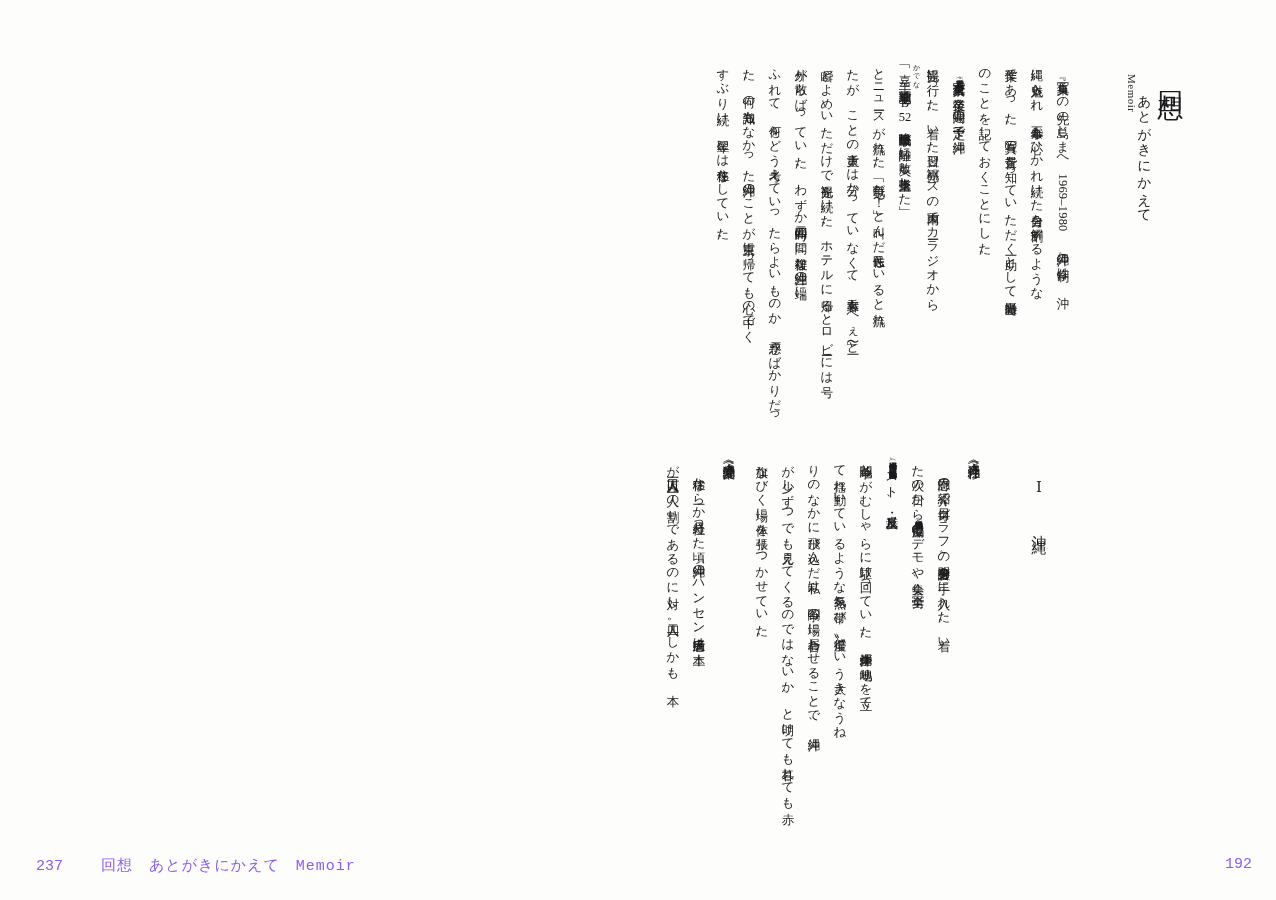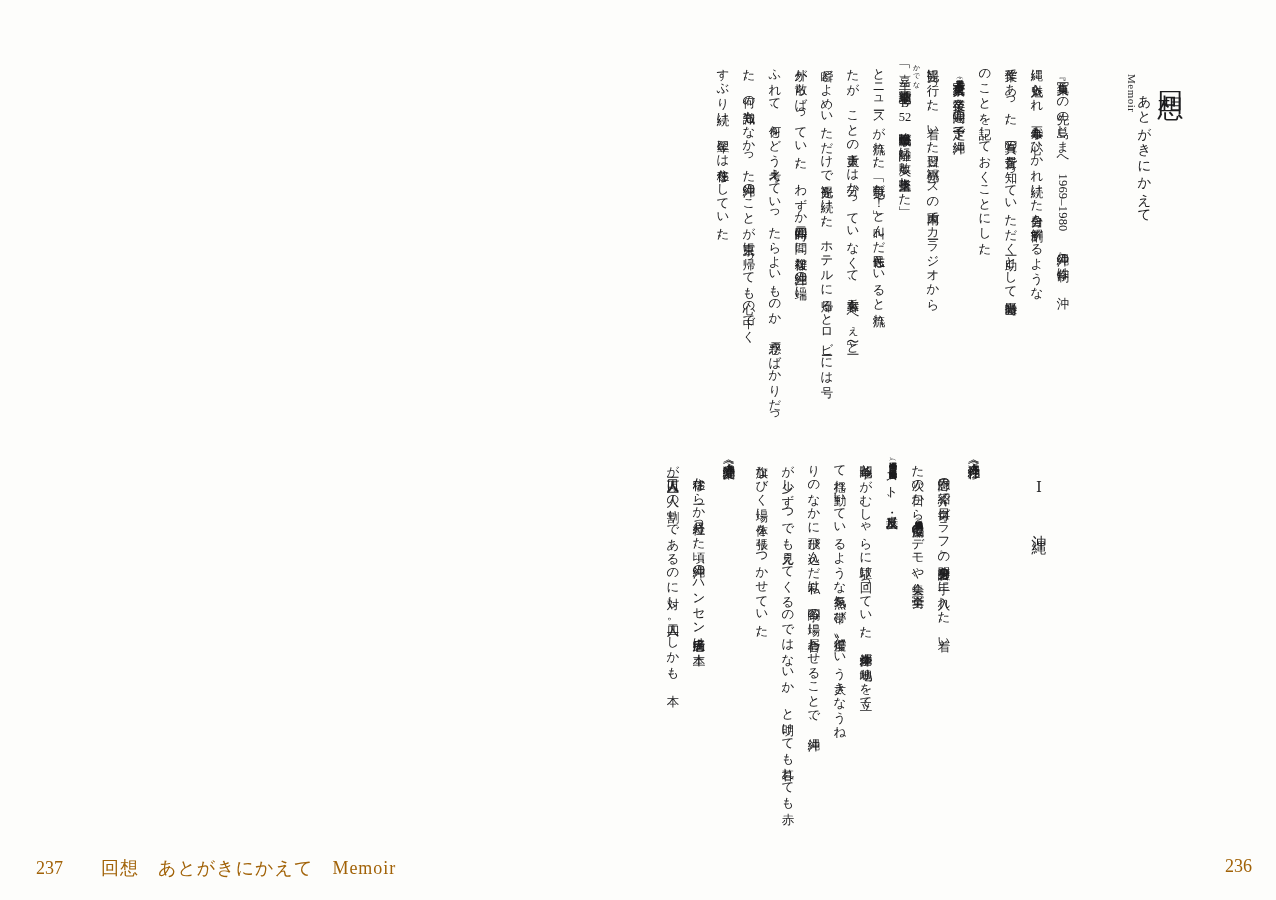--- a/index.html
+++ b/index.html
@@ -35,21 +35,21 @@
   
   #title-col{position:absolute;top:70px;right:88px;}
   #title-main{font-size:26px;letter-spacing:3px;font-weight:500;}
   #title-sub{display:block;font-size:13.5px;letter-spacing:1px;margin-top:15px;}
   #title-roman{position:absolute;top:74px;right:138px;font-size:11px;letter-spacing:.5px;color:#2a2a2c;}
 
   
   #part-heading{position:absolute;top:478px;right:228px;font-size:15px;letter-spacing:6px;}
 
   
-  .footer{position:absolute;top:856px;font-size:18px;color:#a16207;}
+  .footer{position:absolute;top:856px;font-size:15px;color:#8b5cf6;font-family:Liberation Mono, monospace;}
   #footer-left{left:36px;}
   #footer-left .running{margin-left:38px;letter-spacing:1px;}
   #footer-right{right:24px;}
 </style>
 </head>
 <body>
 
 <div id="spread">
 
   <div class="page" id="page-right">
@@ -86,21 +86,21 @@
         <div class="col">地闘争とがむしゃらに駆け回っていた。沖縄全体が地鳴りを立て</div>
         <div class="col">て揺れ動いているような熱気を帯び、〝復帰〟という大きなうね</div>
         <div class="col">りのなかに飛び込んだ私は、闘争の場に居合わせることで、沖縄</div>
         <div class="col">が少しずつでも見えてくるのではないか、と明けても暮れても赤</div>
         <div class="col">旗なびく場に体を張りつかせていた。</div>
         <div class="col sec">《沖縄愛楽園》<span class="ann">（一九六九年九月）</span></div>
         <div class="col">　移住から一か月位経った頃、「沖縄のハンセン氏病患者は本土</div>
         <div class="col">が人口一万人に一人の割りであるのに対し、二四人。しかも、本</div>
       </div>
 
-    <div class="footer" id="footer-right">236</div>
+    <div class="footer" id="footer-right">192</div>
   </div>
 
   <div class="page" id="page-left">
 
     <div class="footer" id="footer-left">
       <span>237</span><span class="running">回想　あとがきにかえて　Memoir</span>
     </div>
   </div>
 
 </div>

